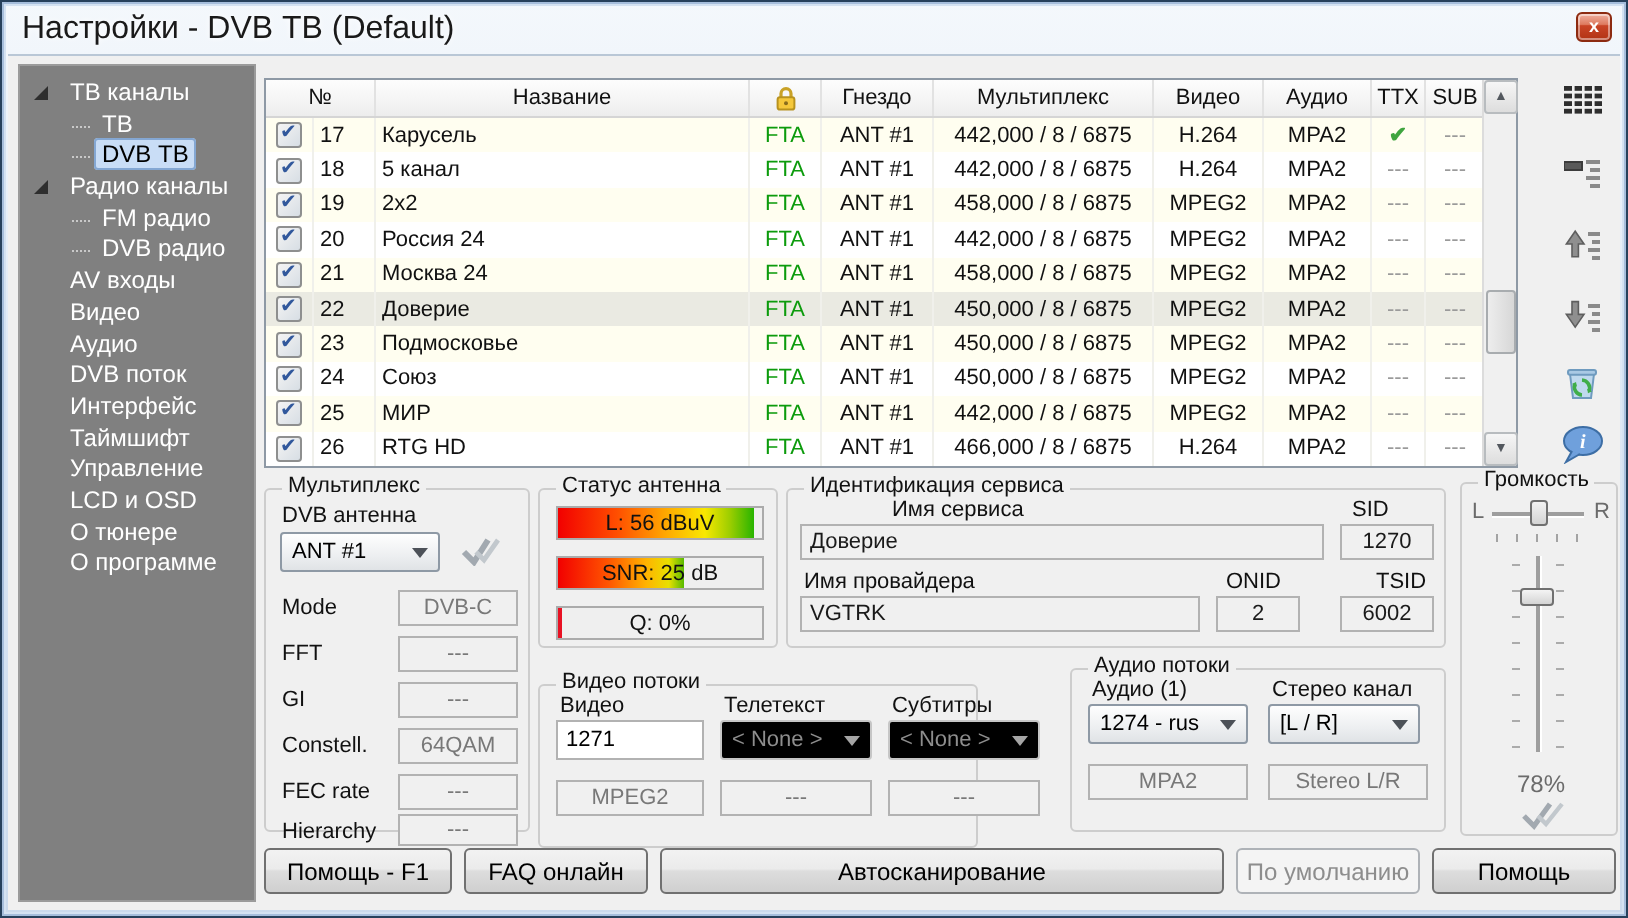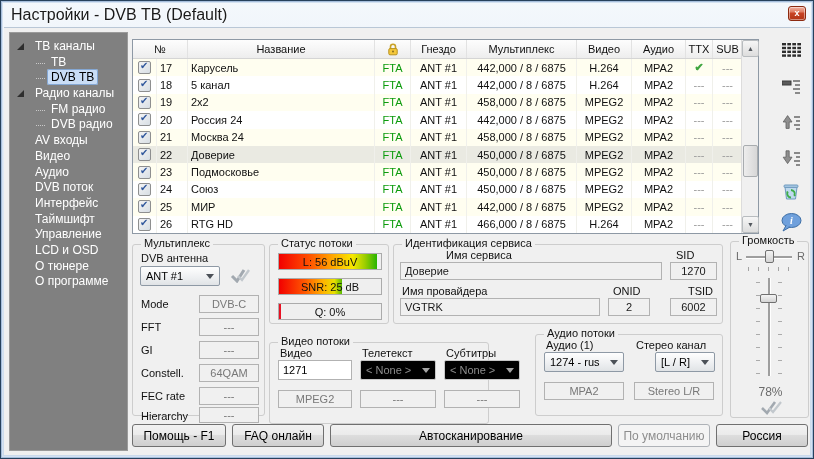--- a/index.html
+++ b/index.html
@@ -418,21 +418,21 @@
     <div class="field" style="left:66px; top:96px; width:60px;">---</div>
     <span class="lbl" style="left:8px; top:122px;">Constell.</span>
     <div class="field" style="left:66px; top:119px; width:60px;">64QAM</div>
     <span class="lbl" style="left:8px; top:145px;">FEC rate</span>
     <div class="field" style="left:66px; top:142px; width:60px;">---</div>
     <span class="lbl" style="left:8px; top:165px;">Hierarchy</span>
     <div class="field" style="left:66px; top:162px; width:60px; height:16px;">---</div>
   </div>
 
   <div class="group" style="left:268px; top:243px; width:120px; height:80px;">
-    <span class="gtitle">Статус потоки</span>
+    <span class="gtitle">Статус антенна</span>
     <div class="sigbar" style="top:8px;">
       <div class="sigfill fill-grad" style="width: 96%;"></div>
       <div class="sigtext">L: 56 dBuV</div>
     </div>
     <div class="sigbar" style="top:33px;">
       <div class="sigfill fill-grad2" style="width: 62%;"></div>
       <div class="sigtext">SNR: 25 dB</div>
     </div>
     <div class="sigbar" style="top:58px;">
       <div class="sigfill fill-red" style="width: 2%;"></div>
@@ -475,21 +475,21 @@
 
   <div class="group" style="left:534px; top:333px; width:188px; height:82px;">
     <span class="gtitle">Аудио потоки</span>
     <span class="lbl" style="left:10px; top:4px;">Аудио (1)</span>
     <div class="combo" style="left:8px; top:17px; width:80px;">
       <span>1274 - rus</span>
       <span class="arrow"></span>
     </div>
     <div class="field" style="left:8px; top:47px; width:80px;">MPA2</div>
     <span class="lbl" style="left:100px; top:4px;">Стерео канал</span>
-    <div class="combo" style="left:98px; top:17px; width:60px;margin-left:21px;">
+    <div class="combo" style="left:98px; top:17px; width:76px;">
       <span>[L / R]</span>
       <span class="arrow"></span>
     </div>
     <div class="field" style="left:98px; top:47px; width:80px;">Stereo L/R</div>
   </div>
 
   <div class="group" style="left:729px; top:240px; width:79px; height:177px;">
     <span class="gtitle">Громкость</span>
     <span class="lbl" style="left:5px; top:8px; color:#6B6B6B;">L</span>
     <span class="lbl" style="left:66px; top:8px; color:#6B6B6B;">R</span>
@@ -504,14 +504,14 @@
     <svg style="position:absolute; left:28px; top:158px;" width="24" height="15" viewBox="0 0 24 15">
       <path d="M3 8 L8 13 L16 2" fill="none" stroke="#A2A9B0" stroke-width="2.6"></path>
       <path d="M10 8 L14 12 L22 2" fill="none" stroke="#C2C8CD" stroke-width="2.2"></path>
     </svg>
   </div>
 
   <div class="btn" style="left:131px; width:94px;">Помощь - F1</div>
   <div class="btn" style="left:231px; width:92px;">FAQ онлайн</div>
   <div class="btn" style="left:329px; width:282px;">Автосканирование</div>
   <div class="btn disabled" style="left:617px; width:92px;">По умолчанию</div>
-  <div class="btn" style="left:715px; width:92px;">Россия</div>
+  <div class="btn" style="left:715px; width:92px;">Помощь</div>
 </div>
 
 </body></html>

